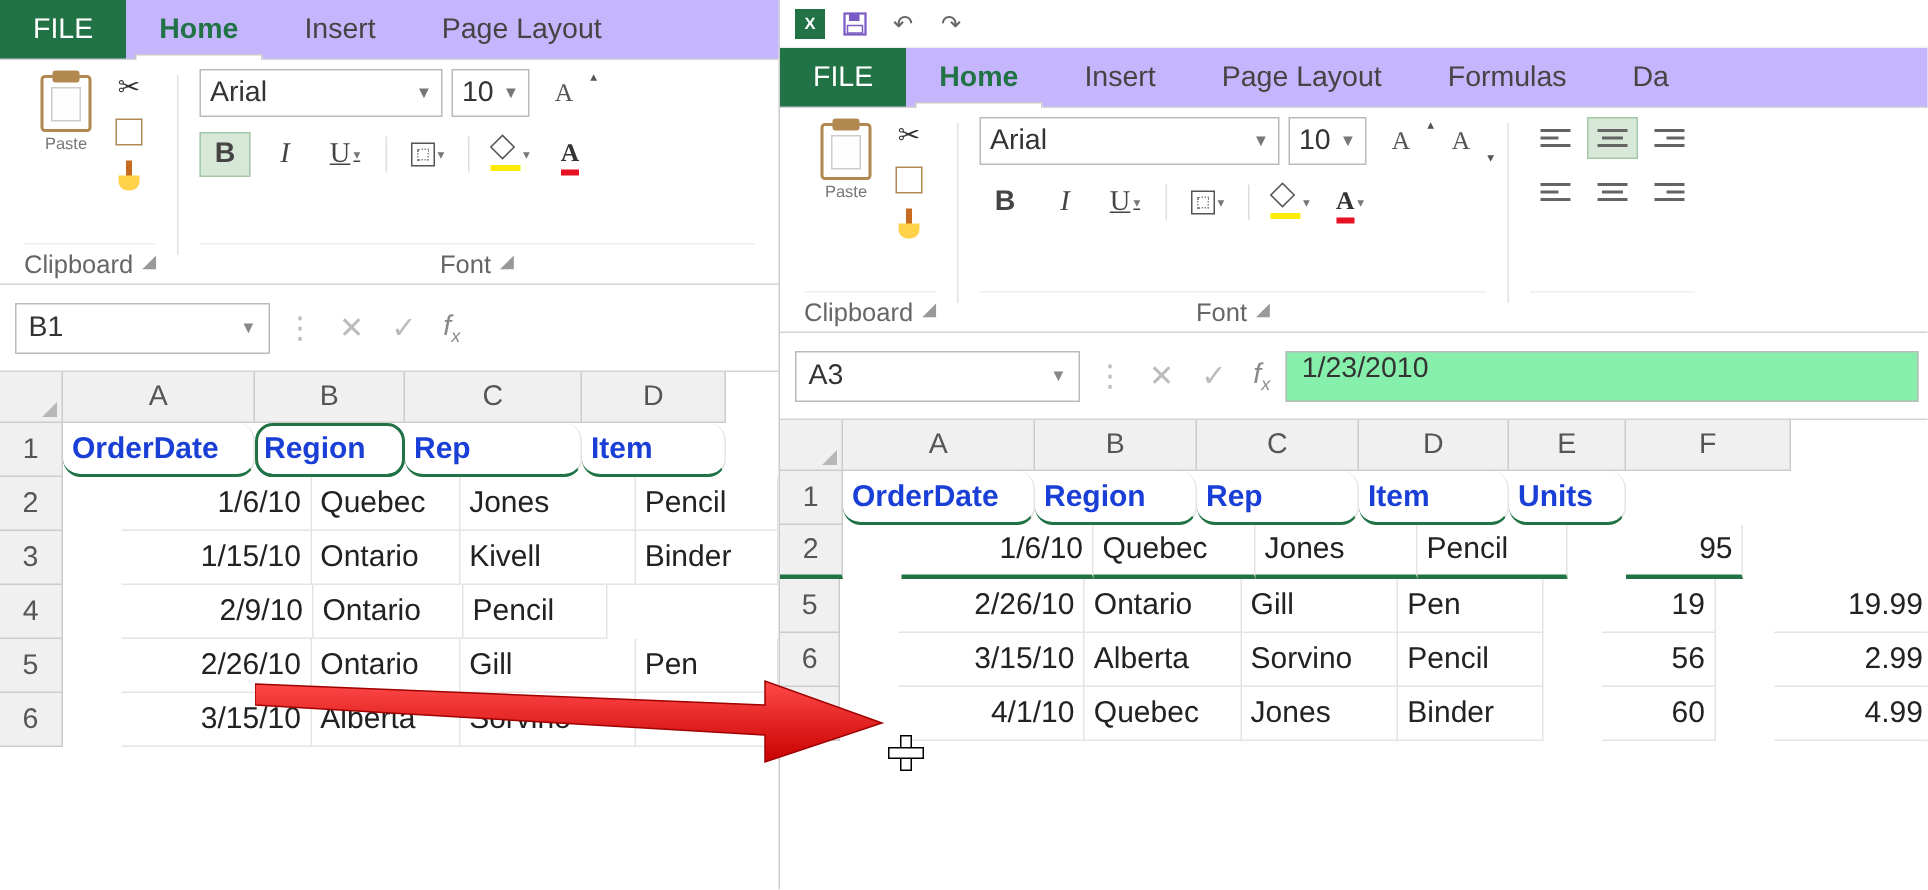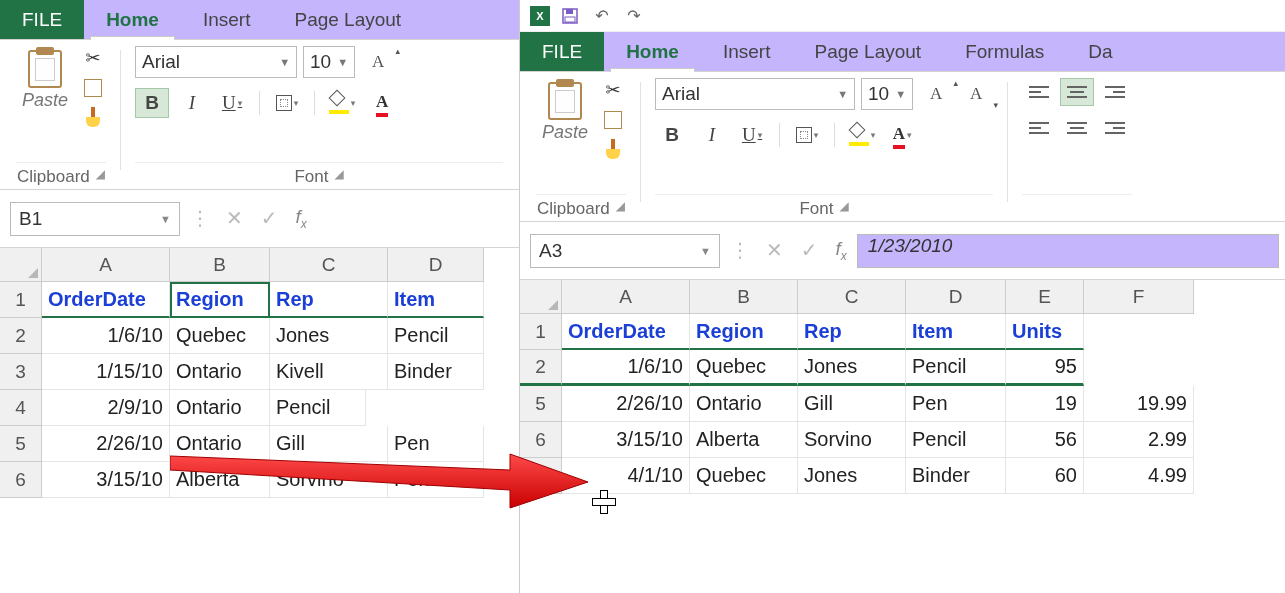--- a/index.html
+++ b/index.html
@@ -65,21 +65,21 @@
   .big-paste { display:flex; flex-direction:column; align-items:center; gap:2px; padding:4px 6px;}
   .clipboard-ico {
     width:34px;height:38px;border:2px solid #b08850;border-radius:3px;background:#fff;position:relative;
   }
   .clipboard-ico::before{
     content:'';position:absolute;left:6px;right:6px;top:-5px;height:8px;background:#b08850;border-radius:2px;
   }
   .clipboard-ico::after{
     content:'';position:absolute;left:5px;right:5px;top:6px;bottom:5px;background:#fefefe;border:1px solid #ccc;
   }
-  .big-paste .lbl { font-size:18px; color:#777;font-style:italic; }
+  .big-paste .lbl { font-size:11px; color:#777; }
   .mini-btn { width:26px;height:24px;display:flex;align-items:center;justify-content:center;color:#555;}
   .scissors::before{content:'✂';font-size:18px;color:#333;}
   .copy-ico{width:18px;height:18px;border:1.5px solid #b08850;background:#fff;position:relative;}
   .copy-ico::after{content:'';position:absolute;left:-4px;top:-4px;width:18px;height:18px;border:1.5px solid #b08850;background:#fff;z-index:-1;}
   .brush{width:18px;height:22px;position:relative;}
   .brush::before{content:'';position:absolute;left:7px;top:0;width:4px;height:12px;background:#c76b1f;}
   .brush::after{content:'';position:absolute;left:2px;top:10px;width:14px;height:10px;background:#ffd24a;border-radius:0 0 6px 6px;}
   
   .font-combo {
     height:32px;border:1px solid #bbb;background:#fff;display:flex;align-items:center;
@@ -125,42 +125,42 @@
   .namebox{
     width:170px;height:34px;border:1px solid #bbb;display:flex;align-items:center;
     padding:0 8px;font-size:19px;color:#333;background:#fff;
   }
   .namebox .dd{color:#888;}
   .fx-btns{display:flex;align-items:center;gap:18px;color:#bbb;font-size:20px;}
   .fx-btns .dots{letter-spacing:-2px;}
   .fx{font-style:italic;color:#888;font-size:19px;}
   .fx sub{font-size:12px;}
   .formula-input{
-    flex:1;height:34px;border:1px solid #bbb;padding:0 10px;font-size:19px;color:#333;background:#c4b5fd;font-style:italic;
+    flex:1;height:34px;border:1px solid #bbb;padding:0 10px;font-size:19px;color:#333;background:#86efac;
   }
 
   
   .sheet{display:flex;flex-direction:column;}
   .sheet-row{display:flex;height:36px;}
   .corner{width:42px;height:34px;background:#f0f0f0;border:1px solid #ccc;border-left:none;border-top:none;position:relative;}
   .corner::after{content:'';position:absolute;right:3px;bottom:3px;width:0;height:0;border-left:10px solid transparent;border-bottom:10px solid #b7b7b7;}
   .colhdr{
     height:34px;background:#f0f0f0;border-right:1px solid #ccc;border-bottom:1px solid #ccc;
     display:flex;align-items:center;justify-content:center;font-size:19px;color:#555;
   }
   .rowhdr{
     width:42px;background:#f0f0f0;border-right:1px solid #ccc;border-bottom:1px solid #ccc;
     display:flex;align-items:center;justify-content:center;font-size:19px;color:#555;
   }
   .cell{
     border-right:1px solid #e4e4e4;border-bottom:1px solid #e4e4e4;
     display:flex;align-items:center;padding:0 6px;font-size:20px;color:#222;overflow:hidden;white-space:nowrap;
   }
-  .cell.hdr{color:#1a3fd6;font-weight:bold;border-bottom:2px solid #217346;}
-  .cell.num{justify-content:flex-end;}
+  .cell.hdr{color:#1a3fd6;font-weight:bold;border-bottom:2px solid #217346;border-radius:12px;}
+  .cell.num{justify-content:flex-end;margin-left:39px;}
   .cell.selected{outline:2px solid #217346;outline-offset:-2px;background:#fff;}
   .hidden-line{border-bottom:3px solid #217346 !important;}
   
   
   .arrow-wrap{position:absolute;left:170px;top:420px;width:420px;height:90px;pointer-events:none;z-index:50;}
   
   .plus-cursor{
     position:absolute;width:22px;height:22px;pointer-events:none;z-index:40;
   }
   .plus-cursor::before,.plus-cursor::after{

